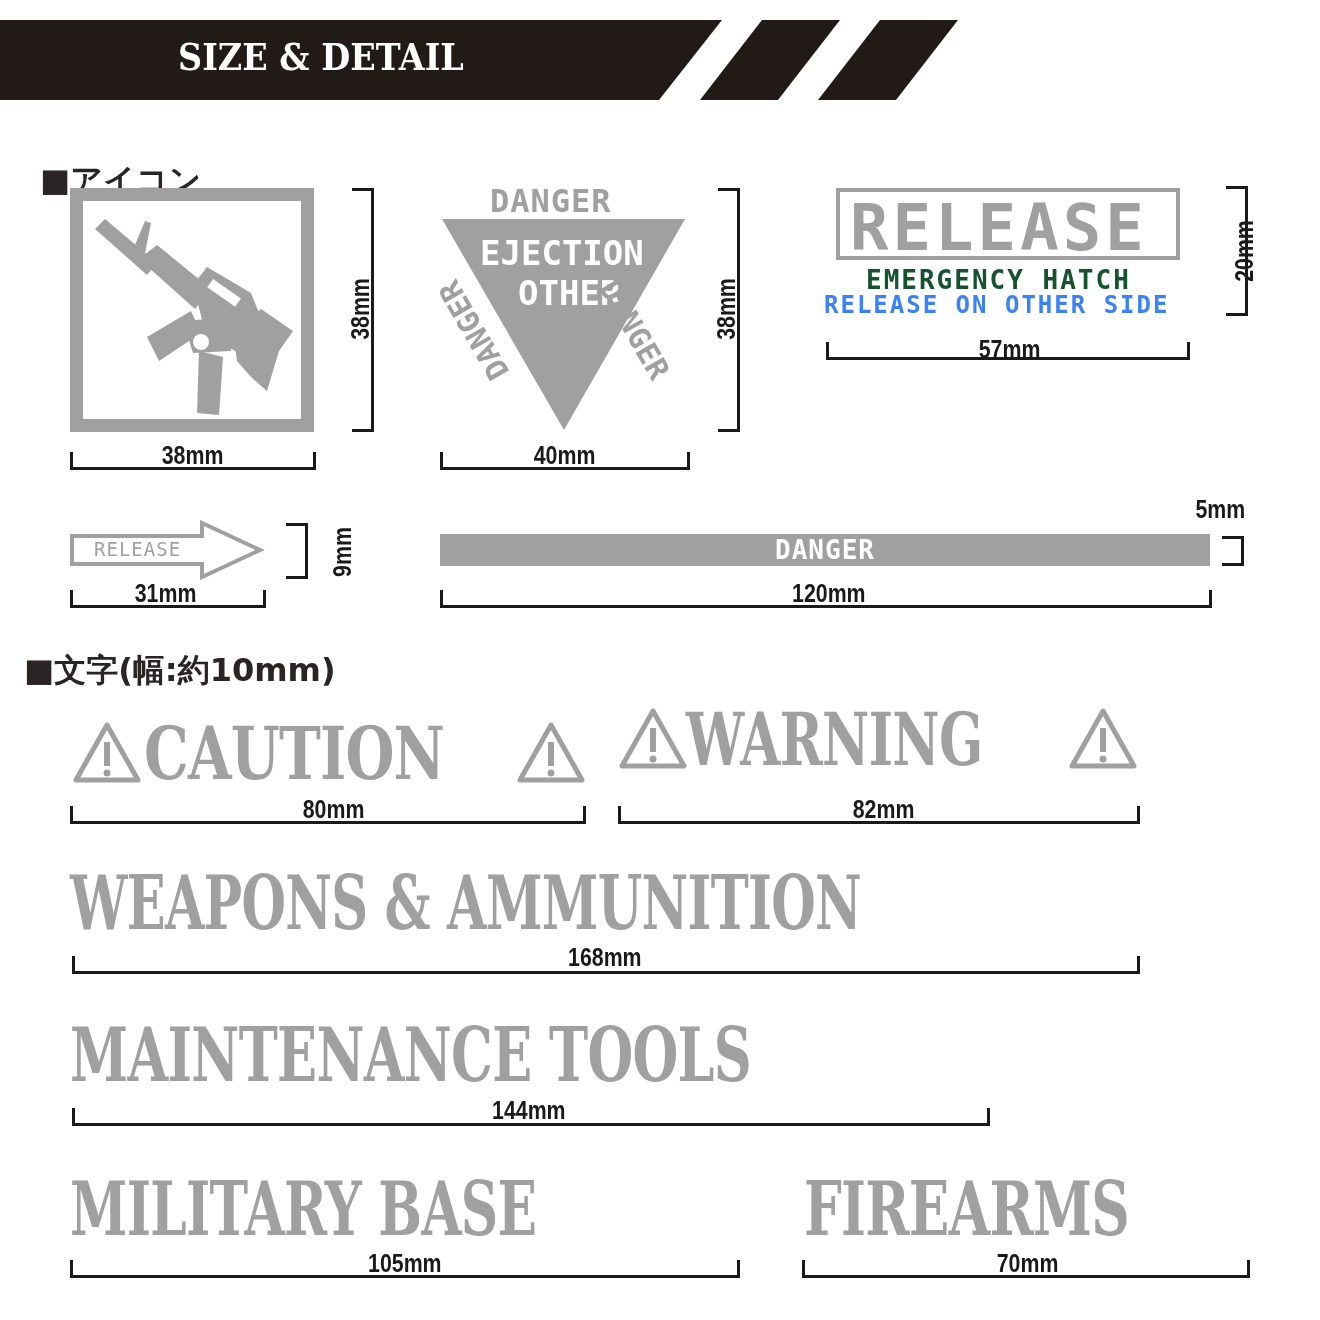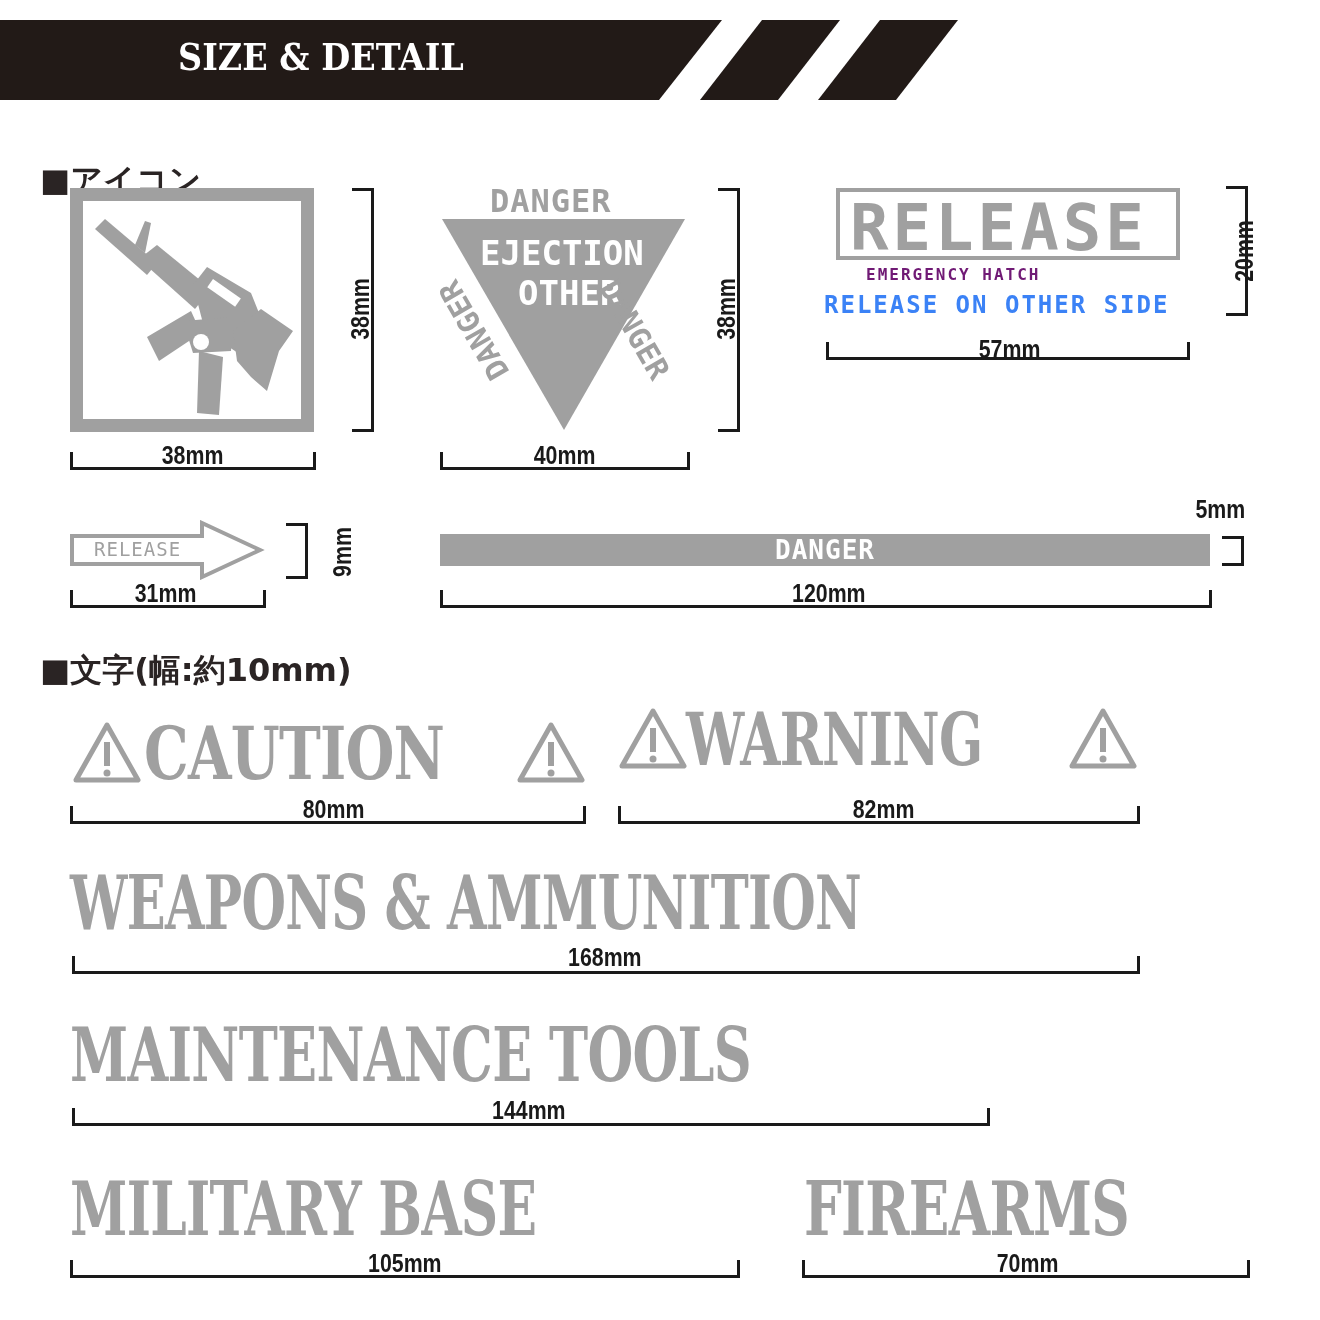--- a/index.html
+++ b/index.html
@@ -70,21 +70,21 @@
   <div class="mono abs" style="left:150px;top:135px;font-size:30px;color:#a0a0a0;transform:rotate(60deg);">DANGER</div>
 </div>
 <div class="bracket-v" style="left:718px;top:188px;height:244px;border-top:3px solid #1a1a1a;"></div>
 <div class="dim-label abs" style="left:688px;top:296px;transform:rotate(-90deg) scaleX(0.82);">38mm</div>
 <div class="bracket-h" style="left:440px;top:452px;width:250px;"></div>
 <div class="dim-label abs" style="left:527px;top:442px;">40mm</div>
 
 <div class="abs" style="left:836px;top:188px;width:344px;height:72px;box-sizing:border-box;border:4px solid #a0a0a0;">
   <div class="mono abs" style="left:10px;top:4px;font-size:64px;color:#a0a0a0;letter-spacing:4px;">RELEASE</div>
 </div>
-<div class="mono abs" style="left:866px;top:267px;font-size:16px;color:#701a75;letter-spacing:2px;">EMERGENCY HATCH</div>
+<div class="mono abs" style="left:866px;top:267px;font-size:26px;color:#14532d;letter-spacing:2px;">EMERGENCY HATCH</div>
 <div class="mono abs" style="left:824px;top:293px;font-size:24px;color:#3b82f6;letter-spacing:2px;">RELEASE ON OTHER SIDE</div>
 <div class="bracket-v" style="left:1226px;top:186px;height:130px;border-top:3px solid #1a1a1a;"></div>
 <div class="dim-label abs" style="left:1206px;top:238px;transform:rotate(-90deg) scaleX(0.82);">20mm</div>
 <div class="bracket-h" style="left:826px;top:342px;width:364px;"></div>
 <div class="dim-label abs" style="left:972px;top:336px;">57mm</div>
 
 <div class="abs" style="left:70px;top:520px;width:196px;height:60px;">
   <svg width="196" height="60" style="position:absolute;left:0;top:0;">
     <polygon points="2,16 132,16 132,3 190,30 132,57 132,44 2,44" fill="none" stroke="#a0a0a0" stroke-width="4"></polygon>
   </svg>
@@ -96,21 +96,21 @@
 <div class="dim-label abs" style="left:128px;top:580px;">31mm</div>
 
 <div class="abs" style="left:440px;top:534px;width:770px;height:32px;background:#a0a0a0;">
   <div class="mono abs" style="left:0;width:770px;top:3px;text-align:center;font-size:26px;color:#fff;letter-spacing:1px;">DANGER</div>
 </div>
 <div class="dim-label abs" style="left:1190px;top:496px;">5mm</div>
 <div class="bracket-v" style="left:1222px;top:536px;height:30px;border-top:3px solid #1a1a1a;"></div>
 <div class="bracket-h" style="left:440px;top:590px;width:772px;"></div>
 <div class="dim-label abs" style="left:784px;top:580px;">120mm</div>
 
-<div class="section-title" style="left:40px;top:654px;">■文字(幅:約10mm)</div>
+<div class="section-title" style="left:24px;top:654px;">■文字(幅:約10mm)</div>
 
 <div class="abs" style="left:72px;top:718px;width:514px;height:68px;">
   <svg width="70" height="64" style="position:absolute;left:0;top:2px;">
     <polygon points="35,5 66,60 4,60" fill="none" stroke="#a0a0a0" stroke-width="5" stroke-linejoin="round"></polygon>
     <rect x="32" y="22" width="6" height="24" fill="#a0a0a0"></rect>
       <circle cx="35" cy="53" r="3.5" fill="#a0a0a0"></circle>
   </svg>
   <div class="stencil abs" style="left:72px;top:0;font-size:72px;transform:scaleX(0.78);transform-origin:left;">CAUTION</div>
   <svg width="70" height="64" style="position:absolute;left:444px;top:2px;">
     <polygon points="35,5 66,60 4,60" fill="none" stroke="#a0a0a0" stroke-width="5" stroke-linejoin="round"></polygon>

